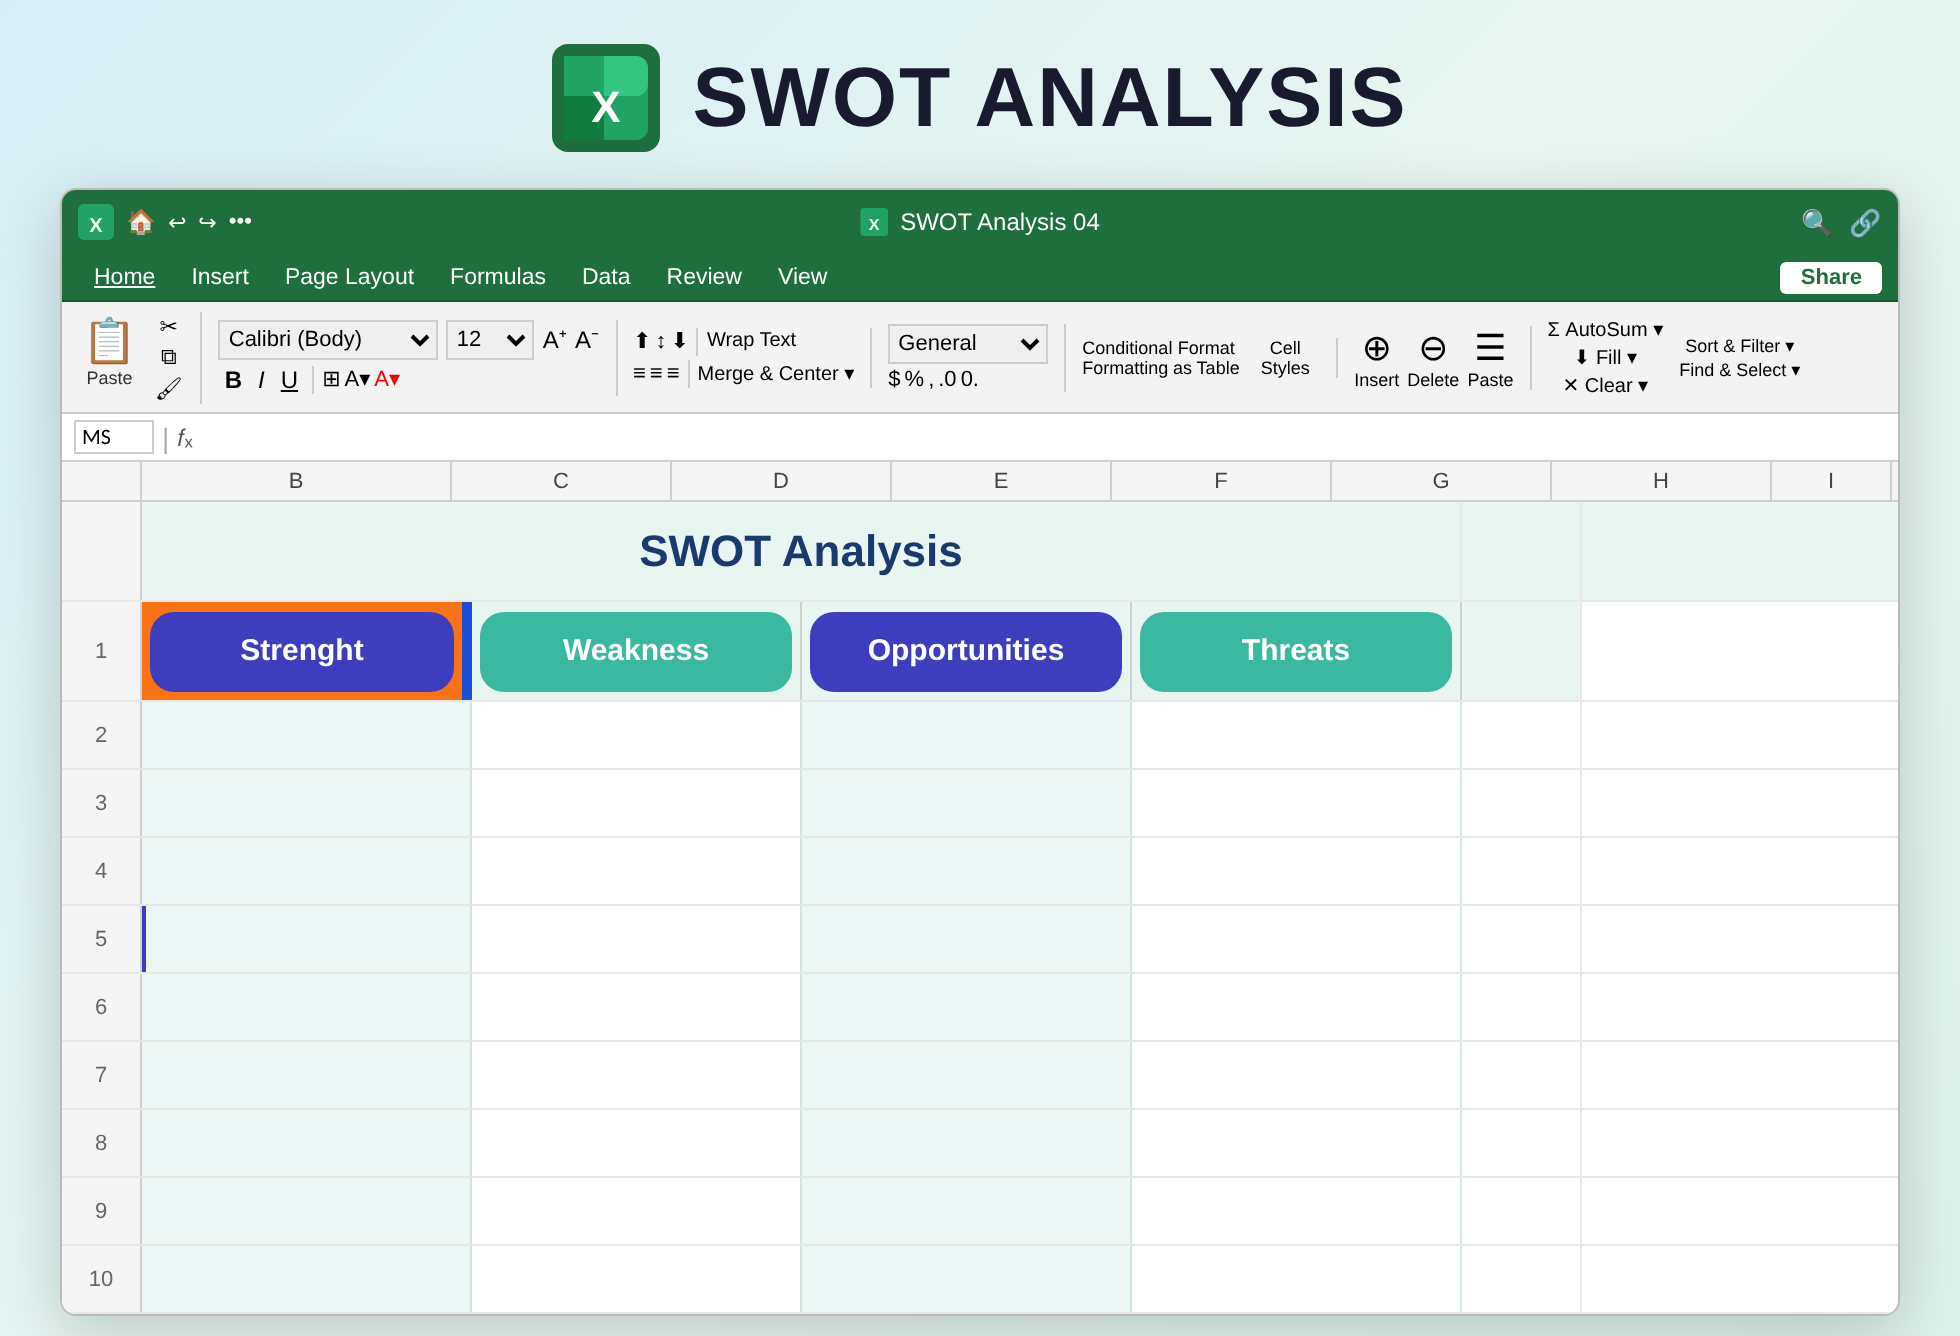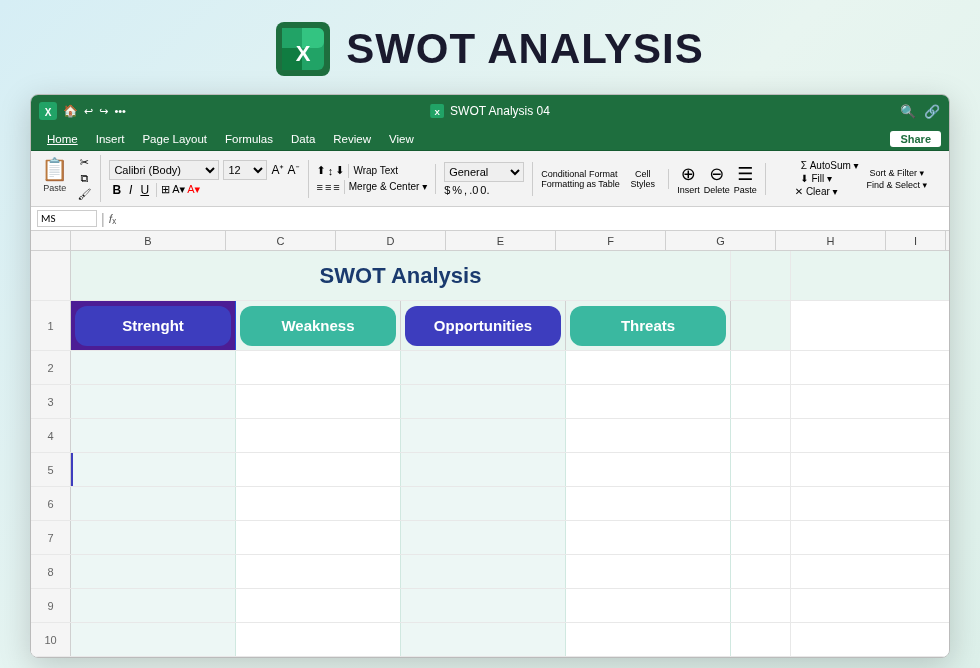--- a/index.html
+++ b/index.html
@@ -112,21 +112,21 @@
     .formula-bar {
       background: white;
       border-bottom: 1px solid #d0d0d0;
       display: flex;
       align-items: center;
       padding: 2px 6px;
       height: 24px;
       gap: 4px;
     }
     .cell-ref {
-      width: 60px;
+      width: 40px;
       border: 1px solid #ccc;
       font-size: 11px;
       padding: 1px 3px;
       font-family: 'Calibri', Arial;
     }
     .formula-input {
       flex: 1;
       border: none;
       outline: none;
       font-size: 11px;
@@ -379,21 +379,21 @@
           <span style="font-size:18px;">⊖</span>
           <span style="font-size:9px;">Delete</span>
         </button>
       <button style="background:none;border:none;font-size:11px;cursor:pointer;display:flex;flex-direction:column;align-items:center;">
           <span style="font-size:18px;">☰</span>
           <span style="font-size:9px;">Paste</span>
         </button>
     </div>
 
     <div style="display:flex;flex-direction:column;gap:2px;">
-      <button style="background:none;border:none;font-size:10px;cursor:pointer;margin-left:27px;">Σ AutoSum ▾</button>
+      <button style="background:none;border:none;font-size:10px;cursor:pointer;">Σ AutoSum ▾</button>
       <button style="background:none;border:none;font-size:10px;cursor:pointer;">⬇ Fill ▾</button>
       <button style="background:none;border:none;font-size:10px;cursor:pointer;">✕ Clear ▾</button>
     </div>
 
     <div style="display:flex;flex-direction:column;gap:2px;margin-left:4px;">
       <button style="background:none;border:none;font-size:9px;cursor:pointer;">Sort &amp; Filter ▾</button>
       <button style="background:none;border:none;font-size:9px;cursor:pointer;">Find &amp; Select ▾</button>
     </div>
   </div>
 
@@ -425,21 +425,21 @@
 
         <div class="sheet-cell col-b swot-title-cell" style="width:660px;min-width:660px;border-right:1px solid #e8e8e8;">
           <span class="swot-title-span">SWOT Analysis</span>
         </div>
         <div class="sheet-cell col-i" style="background:#e8f5f0;"></div>
       </div>
 
       <div class="sheet-row header-row">
         <div class="row-num">1</div>
 
-        <div class="sheet-cell" style="width:165px;min-width:165px;background:#4c1d95;border-right:1px solid #1d4ed8;">
+        <div class="sheet-cell" style="width:165px;min-width:165px;background:#f97316;border-right:5px solid #1d4ed8;">
           <div class="swot-header-btn btn-strength">
             <span>Strenght</span>
           </div>
         </div>
         <div class="sheet-cell" style="width:165px;min-width:165px;background:#e8f5f0;border-right:1px solid #d0d0d0;">
           <div class="swot-header-btn btn-weakness">
             <span>Weakness</span>
           </div>
         </div>
         <div class="sheet-cell" style="width:165px;min-width:165px;background:#e8f5f0;border-right:1px solid #d0d0d0;">

